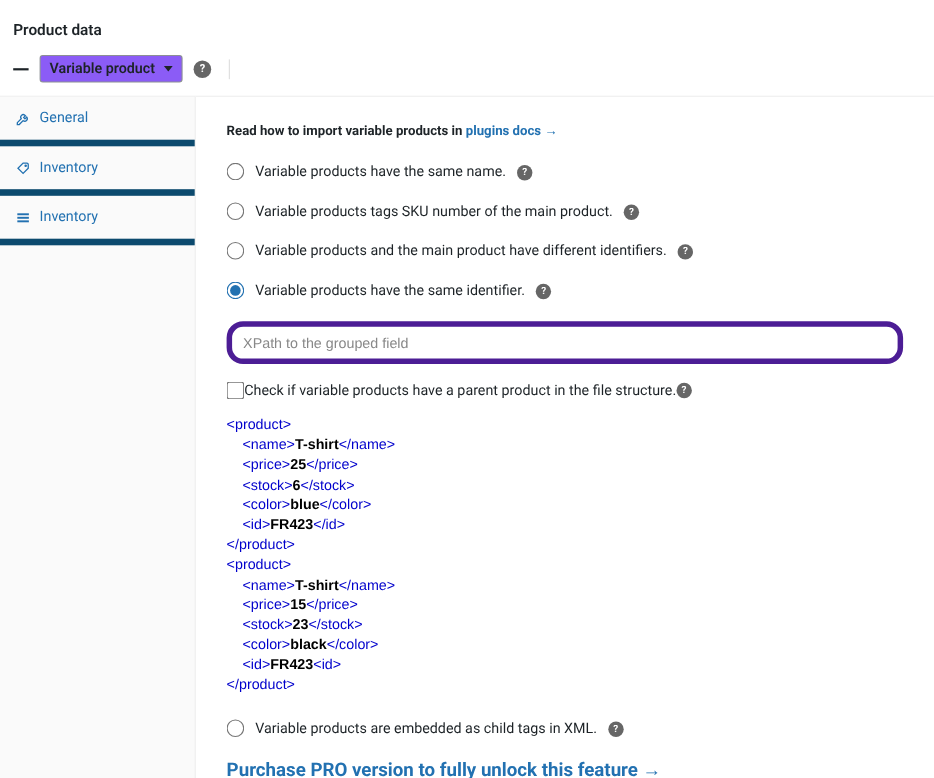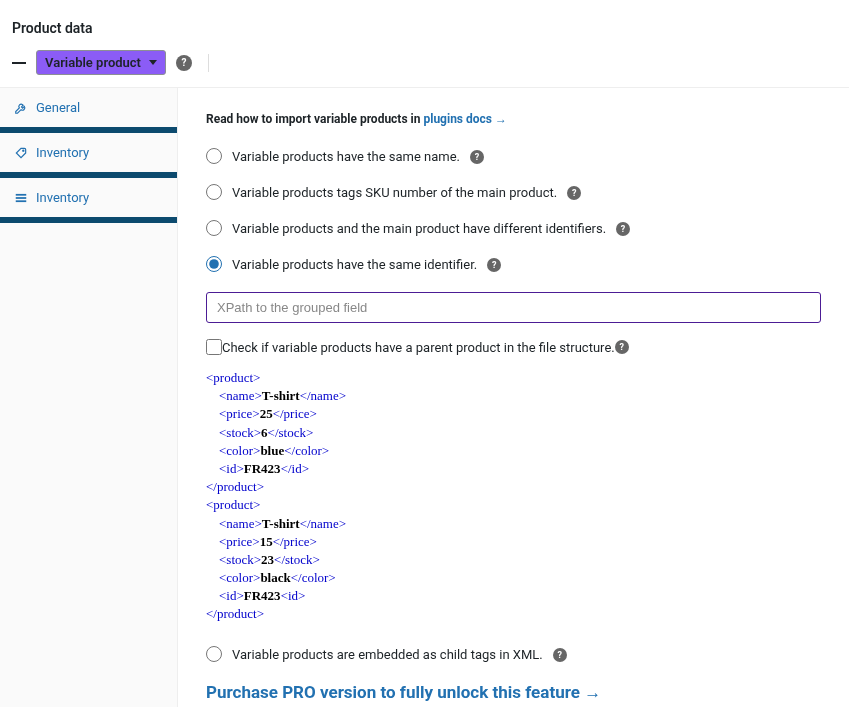--- a/index.html
+++ b/index.html
@@ -18,25 +18,25 @@
 .sidebar { width: 178px; background: #fafafa; border-right: 1px solid #eee; }
 .tab { display: flex; align-items: center; gap: 8px; padding: 12px 14px; color: #2271b1; cursor: pointer; font-size: 13px; border-bottom: 6px solid #0c4a6e;}
 .tab.active { background: #efefef; color: #444; }
 .tab svg { width: 14px; height: 14px; flex-shrink: 0;}
 .content { flex: 1; padding: 24px 28px; }
 .heading { font-size: 12px; font-weight: 700; color: #1d2327; margin-bottom: 22px; }
 .heading a { color: #2271b1; text-decoration: none; }
 .opt { display: flex; align-items: flex-end; gap: 10px; margin-bottom: 20px; }
 .opt input[type=radio] { width: 16px; height: 16px; accent-color: #2271b1; cursor: pointer; }
 .opt label { cursor: pointer; }
-.xpath-input { width: 100%; padding: 7px 10px; border: 1px solid #4c1d95; border-radius: 3px; font-size: 13px; color: #555; margin-bottom: 16px; }
+.xpath-input { width: 100%; padding: 7px 10px; border: 5px solid #4c1d95; border-radius: 15px; font-size: 13px; color: #555; margin-bottom: 16px; }
 .xpath-input::placeholder { color: #888; }
 .check-row { display: flex; align-items: center; gap: 0; margin-bottom: 14px; }
 .check-row input[type=checkbox] { width: 16px; height: 16px; cursor: pointer; border-radius:3px; border:1px solid #8c8f94;}
-.code { font-family: Liberation Serif, serif; font-size: 13px; line-height: 1.4; margin-bottom: 22px; white-space: pre; }
+.code { font-family: Liberation Sans, sans-serif; font-size: 13px; line-height: 1.4; margin-bottom: 22px; white-space: pre; }
 .code .tag { color: #0000cc; }
 .code .val { color: #000; font-weight: 700; }
 .pro-link { color: #2271b1; font-weight: 700; text-decoration: none; font-size: 17px; }
 </style>
 </head>
 <body>
 
 <div class="panel">
   <div class="header-title">Product data</div>
   <div class="header">

